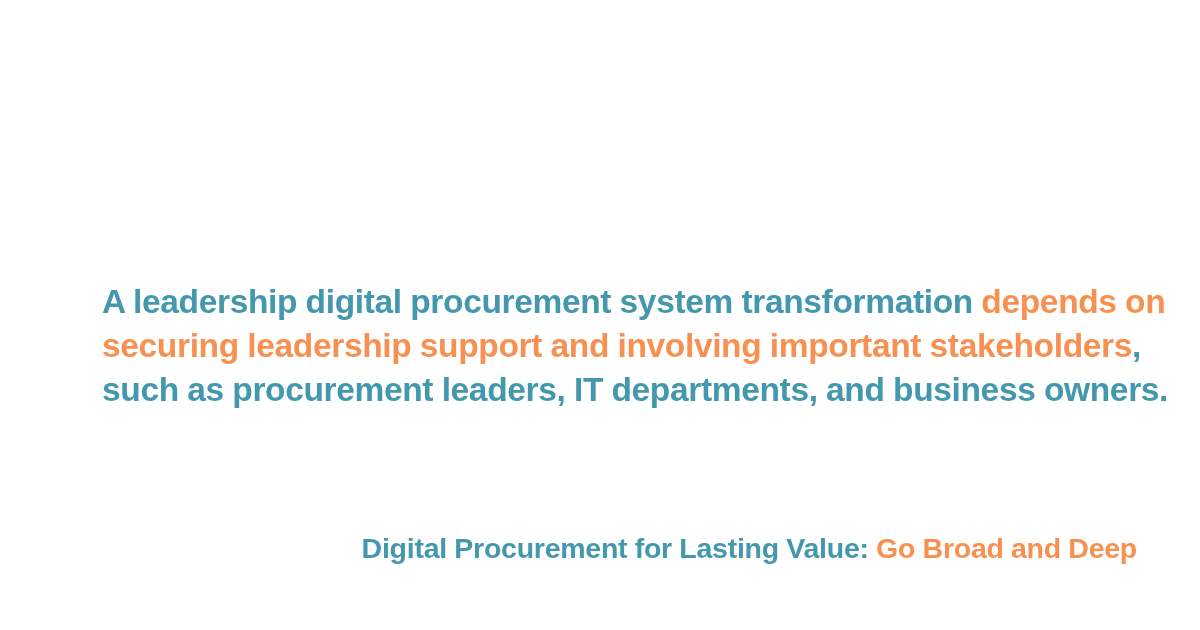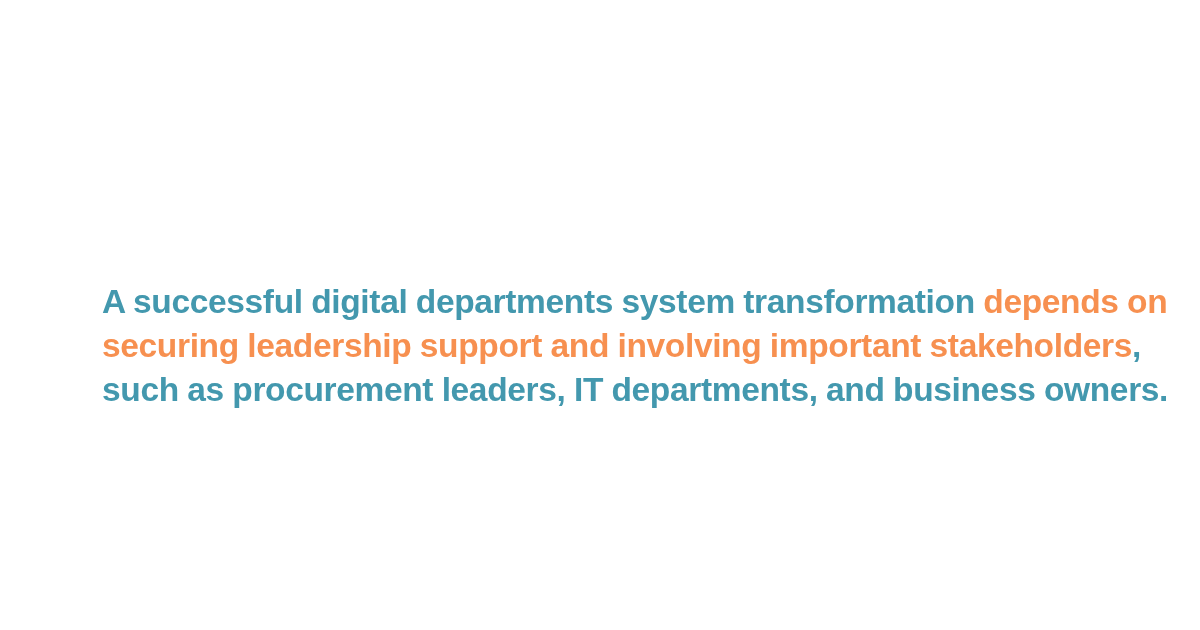--- a/index.html
+++ b/index.html
@@ -68,17 +68,20 @@
   .footer .src-highlight {
     color: #F79050;
   }
 </style>
 </head>
 <body>
 
 <div class="card">
 
   <blockquote class="quote">
-    <span class="seg-teal">A successful digital departments system transformation </span><span class="seg-orange">depends on securing leadership support and involving important stakeholders</span><span class="seg-teal">, such as procurement leaders, IT departments, and business owners.</span>
+    <span class="seg-teal">A leadership digital procurement system transformation </span><span class="seg-orange">depends on securing leadership support and involving important stakeholders</span><span class="seg-teal">, such as procurement leaders, IT departments, and business owners.</span>
   </blockquote>
 
+  <div class="footer">
+    <span class="src-title">Digital Procurement for Lasting Value:</span><span class="src-highlight"> Go Broad and Deep</span>
+  </div>
 
 </div>
 
 </body></html>

